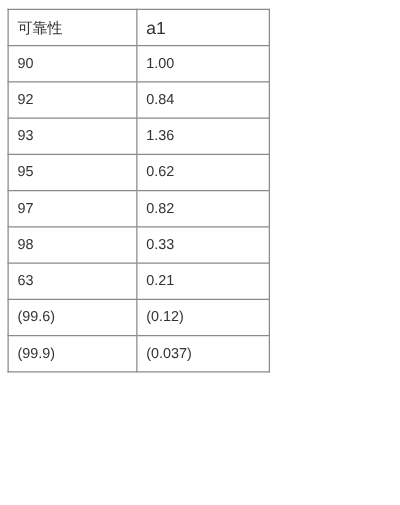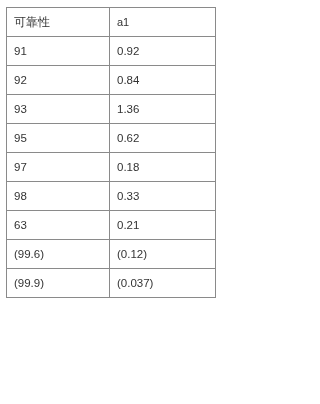--- a/index.html
+++ b/index.html
@@ -36,21 +36,21 @@
     text-align: left;
     vertical-align: middle;
     font-weight: normal;
     font-size: 11.5px;
     line-height: 14px;
     color: #333333;
     white-space: nowrap;
     overflow: hidden;
   }
   table.data-table th {
-    font-size: 11px;
+    font-size: 14px;
   }
   table.data-table th.header-cn {
     font-size: 12px;
   }
 </style>
 </head>
 <body>
 
 <div id="table-wrap">
   <table class="data-table">
@@ -59,38 +59,38 @@
       <col class="col-value">
     </colgroup>
     <thead>
       <tr>
         <th class="header-cn">可靠性</th>
         <th>a1</th>
       </tr>
     </thead>
     <tbody id="table-body">
         <tr>
-          <td>91</td>
-          <td>0.92</td>
+          <td>90</td>
+          <td>1.00</td>
         </tr>
         <tr>
           <td>92</td>
           <td>0.84</td>
         </tr>
         <tr>
           <td>93</td>
           <td>1.36</td>
         </tr>
         <tr>
           <td>95</td>
           <td>0.62</td>
         </tr>
         <tr>
           <td>97</td>
-          <td>0.18</td>
+          <td>0.82</td>
         </tr>
         <tr>
           <td>98</td>
           <td>0.33</td>
         </tr>
         <tr>
           <td>63</td>
           <td>0.21</td>
         </tr>
         <tr>

